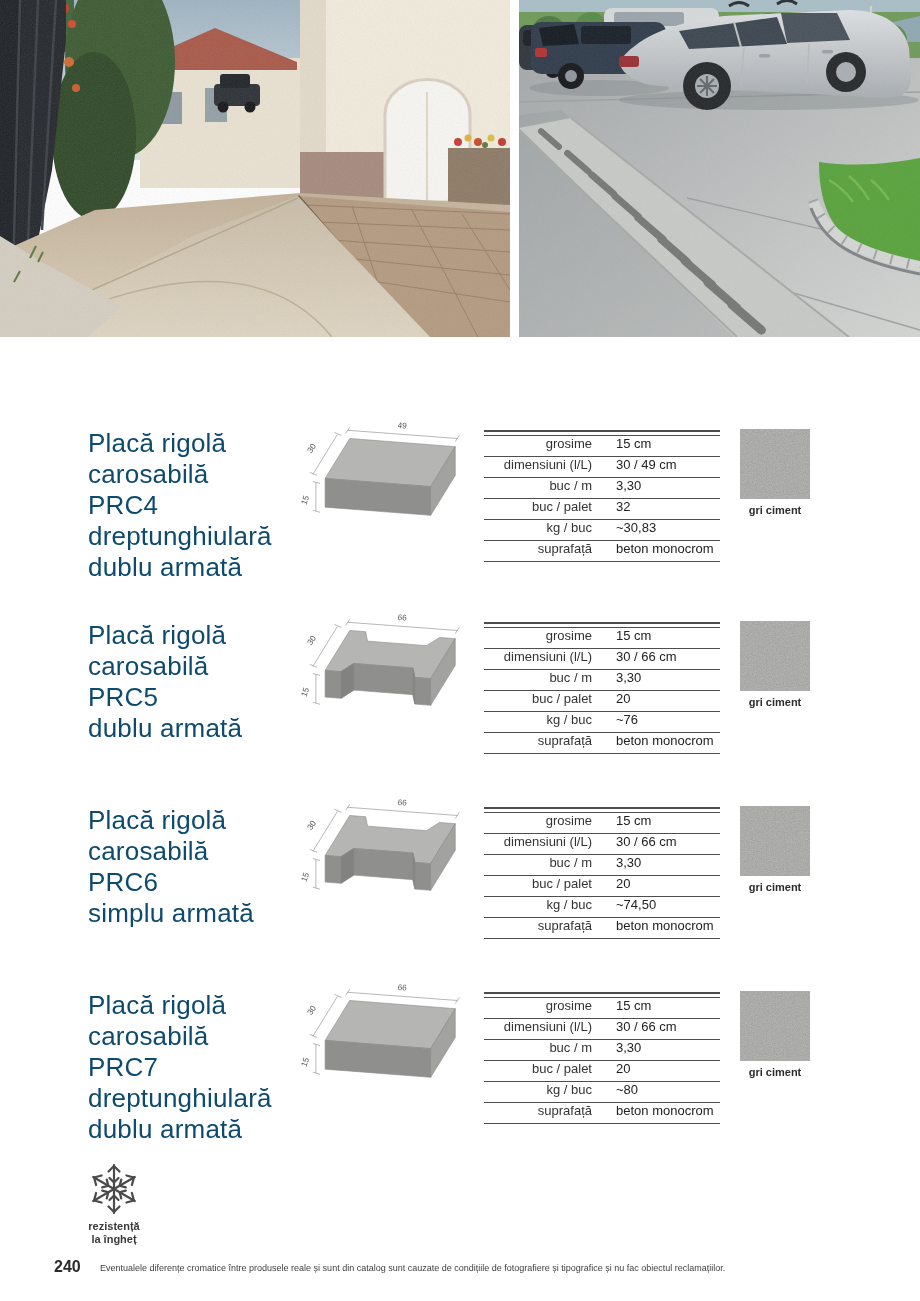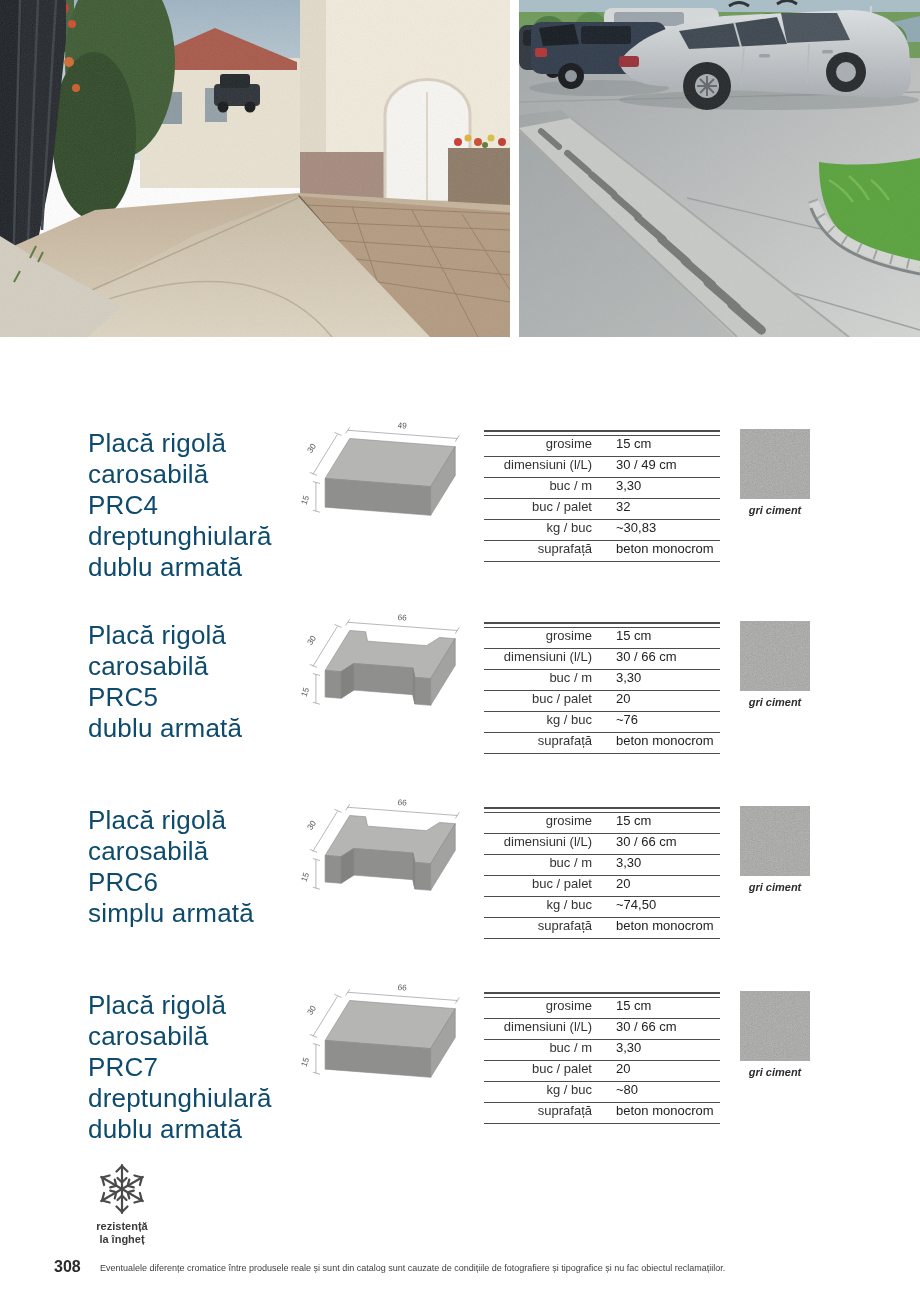--- a/index.html
+++ b/index.html
@@ -25,24 +25,24 @@
 
   .spec-table{position:absolute;left:484px;top:12px;width:236px;border-top:2px solid #4d4d4d;}
   .spec-gap{height:3px;border-bottom:1px solid #4d4d4d;}
   .spec-row{display:flex;align-items:flex-start;height:20px;border-bottom:1px solid #4d4d4d;font-size:13px;}
   .spec-label{width:108px;text-align:right;padding-right:9px;color:#333;white-space:nowrap;}
   .spec-value{flex:1;padding-left:15px;color:#222;white-space:nowrap;}
 
   .swatch{position:absolute;left:740px;top:11px;width:70px;height:70px;}
   .swatch svg{display:block;width:70px;height:70px;}
   .swatch-label{position:absolute;left:740px;top:86px;width:70px;text-align:center;
-    font-size:11px;font-weight:600;color:#2c2c2c;font-style:italic;}
+    font-size:11px;font-weight:600;color:#2c2c2c;}
 
   
-  .features{position:absolute;left:84px;top:1162px;display:flex;gap:20px;}
+  .features{position:absolute;left:76px;top:1162px;display:flex;gap:20px;}
   .feature{width:76px;text-align:center;}
   .feature svg{width:54px;height:54px;display:block;margin:0 auto;}
   .feature-label{font-size:11px;line-height:13px;font-weight:600;color:#3a3a3a;margin-top:4px;}
 
   
   .page-number{position:absolute;left:54px;top:1258px;font-size:16px;font-weight:700;color:#2b2b2b;}
   .disclaimer{position:absolute;left:100px;top:1263px;width:640px;font-size:9px;color:#3f3f3f;}
 </style>
 </head>
 <body>
@@ -508,14 +508,14 @@
           <path d="M22.5 38 L27 33.5 L31.5 38"></path>
       </g>
     </svg>
     <div class="feature-label">
       <div>rezistență</div>
       <div>la îngheț</div>
     </div>
   </div>
 </div>
 
-<div class="page-number">308</div>
+<div class="page-number">240</div>
 <div class="disclaimer">Eventualele diferențe cromatice între produsele reale și sunt din catalog sunt cauzate de condițiile de fotografiere și tipografice și nu fac obiectul reclamațiilor.</div>
 
 </body></html>

